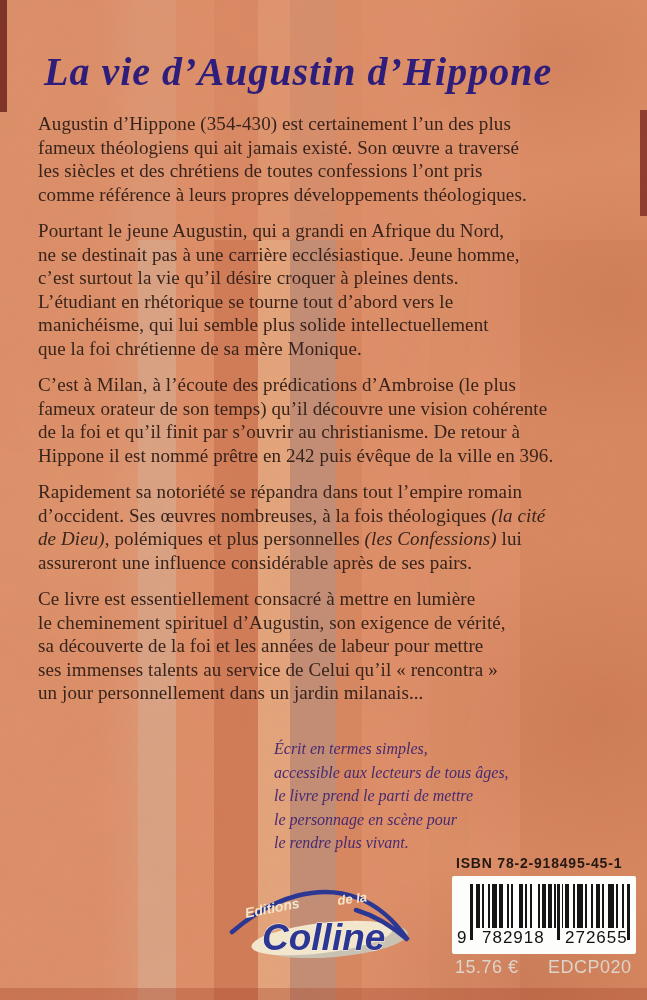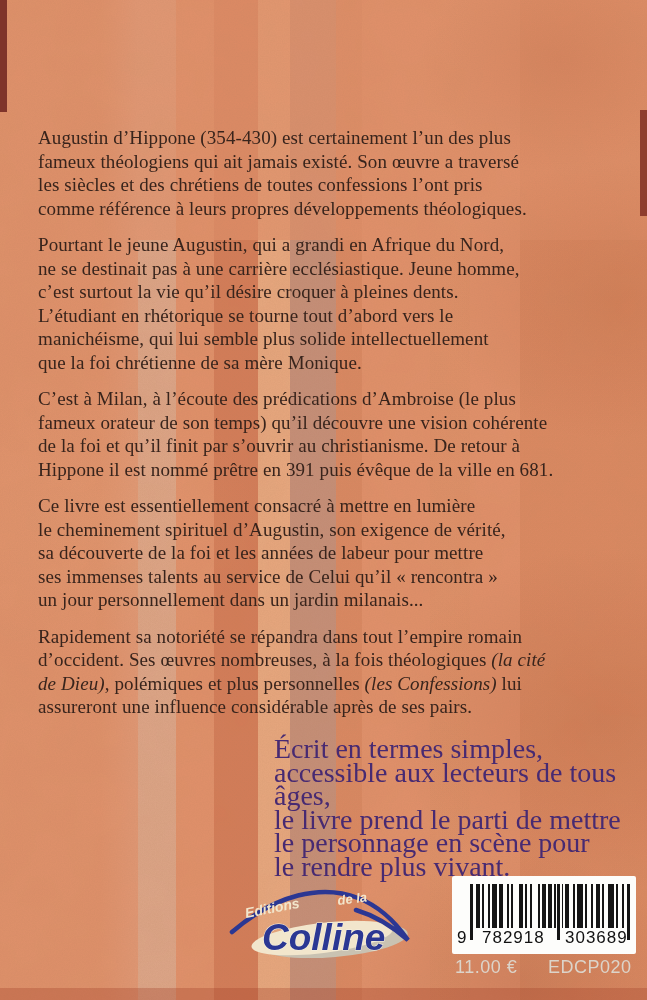--- a/index.html
+++ b/index.html
@@ -54,35 +54,35 @@
   .edge-left{left:0;top:0;width:7px;height:112px;background:#6e2420;opacity:.85;}
   .edge-right{right:0;top:110px;width:7px;height:106px;background:#7c2b22;opacity:.8;}
   .bottom-strip{left:0;right:0;bottom:0;height:12px;background:rgba(158,58,38,0.30);}
   
   .content{position:absolute;inset:0;z-index:2;}
   .title{
     position:absolute;left:44px;top:48px;width:560px;margin:0;
     font-style:italic;font-weight:bold;font-size:40px;line-height:48px;
     letter-spacing:1px;color:#2e1d7b;
   }
-  .body-text{position:absolute;left:38px;top:112px;width:586px;margin-top:14px;}
+  .body-text{position:absolute;left:38px;top:112px;width:586px;}
   .body-text p{
     margin:0 0 13px 0;
     font-size:19px;line-height:23.5px;color:#38241c;
     white-space:pre-line;letter-spacing:0.1px;
   }
   .body-text em{font-style:italic;}
   .note{
     position:absolute;left:40px;top:742px;width:210px;
     font-size:19px;font-weight:bold;line-height:24px;
     color:#f7ecd9;white-space:pre-line;
   }
   .quote{
     position:absolute;left:274px;top:737px;width:365px;
-    font-size:28px;line-height:23.5px;
+    font-size:16px;font-style:italic;line-height:23.5px;
     color:#472a72;white-space:pre-line;
   }
   .logo{position:absolute;left:226px;top:882px;width:190px;height:86px;}
   .isbn-label{
     position:absolute;left:456px;top:855px;width:190px;
     font-family:"Liberation Sans", sans-serif;font-size:14px;font-weight:bold;
     letter-spacing:0.8px;color:#241812;
   }
   .barcode-box{
     position:absolute;left:452px;top:876px;width:184px;height:78px;
@@ -128,65 +128,67 @@
     </filter>
     <rect width="647" height="1000" filter="url(#blotF)"></rect>
     <rect width="647" height="1000" filter="url(#grainF)"></rect>
   </svg>
   <div class="edge-strip edge-left"></div>
   <div class="edge-strip edge-right"></div>
   <div class="edge-strip bottom-strip"></div>
 
   <div class="content">
 
+    <h1 class="title">La vie d’Augustin d’Hippone</h1>
 
     <div class="body-text">
       <p>Augustin d’Hippone (354-430) est certainement l’un des plus
 fameux théologiens qui ait jamais existé. Son œuvre a traversé
 les siècles et des chrétiens de toutes confessions l’ont pris
 comme référence à leurs propres développements théologiques.</p>
       <p>Pourtant le jeune Augustin, qui a grandi en Afrique du Nord,
 ne se destinait pas à une carrière ecclésiastique. Jeune homme,
 c’est surtout la vie qu’il désire croquer à pleines dents.
 L’étudiant en rhétorique se tourne tout d’abord vers le
 manichéisme, qui lui semble plus solide intellectuellement
 que la foi chrétienne de sa mère Monique.</p>
       <p>C’est à Milan, à l’écoute des prédications d’Ambroise (le plus
 fameux orateur de son temps) qu’il découvre une vision cohérente
 de la foi et qu’il finit par s’ouvrir au christianisme. De retour à
-Hippone il est nommé prêtre en 391 puis évêque de la ville en 681.</p>
+Hippone il est nommé prêtre en 242 puis évêque de la ville en 396.</p>
+      <p><span>Rapidement sa notoriété se répandra dans tout l’empire romain
+d’occident. Ses œuvres nombreuses, à la fois théologiques </span><em>(la cité
+de Dieu)</em><span>, polémiques et plus personnelles </span><em>(les Confessions)</em><span> lui
+assureront une influence considérable après de ses pairs.</span></p>
       <p>Ce livre est essentiellement consacré à mettre en lumière
 le cheminement spirituel d’Augustin, son exigence de vérité,
 sa découverte de la foi et les années de labeur pour mettre
 ses immenses talents au service de Celui qu’il « rencontra »
 un jour personnellement dans un jardin milanais...</p>
-      <p><span>Rapidement sa notoriété se répandra dans tout l’empire romain
-d’occident. Ses œuvres nombreuses, à la fois théologiques </span><em>(la cité
-de Dieu)</em><span>, polémiques et plus personnelles </span><em>(les Confessions)</em><span> lui
-assureront une influence considérable après de ses pairs.</span></p>
     </div>
 
 
     <div class="quote">Écrit en termes simples,
 accessible aux lecteurs de tous âges,
 le livre prend le parti de mettre
 le personnage en scène pour
 le rendre plus vivant.</div>
 
     <svg class="logo" viewBox="0 0 190 86">
       <g>
         <ellipse cx="108" cy="58" rx="74" ry="17" fill="#c9c2b2" transform="rotate(-5 108 58)"></ellipse>
         <ellipse cx="96" cy="56" rx="71" ry="15" fill="#f2e6cc" transform="rotate(-7 96 56)"></ellipse>
       </g>
       <path d="M 6 50 C 50 12, 96 2, 132 16 C 153 24, 168 38, 182 58 C 166 44, 150 34, 130 28" fill="none" stroke="#2b3793" stroke-width="4.5" stroke-linecap="round"></path>
       <text x="20" y="36" transform="rotate(-11 20 36)" font-family="Liberation Sans, sans-serif" font-size="14" font-style="italic" font-weight="bold" fill="#f2e6cc">Editions</text>
       <text x="112" y="23" transform="rotate(-7 112 23)" font-family="Liberation Sans, sans-serif" font-size="13" font-style="italic" font-weight="bold" fill="#f2e6cc">de la</text>
       <text x="36" y="68" font-family="Liberation Sans, sans-serif" font-size="37" font-style="italic" font-weight="bold" fill="#2b3793" stroke="#f7f2e2" stroke-width="0.9" paint-order="stroke">Colline</text>
     </svg>
 
+    <div class="isbn-label">ISBN 78-2-918495-45-1</div>
 
     <div class="barcode-box">
       <div class="barcode-bars">
           <span style="display:inline-block;flex:none;width:3.90px;height:100%;background:#151515"></span>
           <span style="display:inline-block;flex:none;width:1.95px;height:100%;"></span>
           <span style="display:inline-block;flex:none;width:1.95px;height:100%;background:#151515"></span>
           <span style="display:inline-block;flex:none;width:3.90px;height:100%;"></span>
           <span style="display:inline-block;flex:none;width:1.95px;height:100%;background:#151515"></span>
           <span style="display:inline-block;flex:none;width:1.95px;height:100%;"></span>
           <span style="display:inline-block;flex:none;width:5.85px;height:100%;background:#151515"></span>
@@ -232,22 +234,22 @@
           <span style="display:inline-block;flex:none;width:1.95px;height:100%;background:#151515"></span>
           <span style="display:inline-block;flex:none;width:3.90px;height:100%;"></span>
           <span style="display:inline-block;flex:none;width:1.95px;height:100%;background:#151515"></span>
           <span style="display:inline-block;flex:none;width:1.95px;height:100%;"></span>
         </div>
       <div class="guard guard-left"></div>
       <div class="guard guard-center"></div>
       <div class="guard guard-right"></div>
       <div class="bc-num bc-9">9</div>
       <div class="bc-num bc-g1">782918</div>
-      <div class="bc-num bc-g2">303689</div>
+      <div class="bc-num bc-g2">272655</div>
     </div>
 
     <div class="price-row">
-      <span class="price">11.00 €</span>
+      <span class="price">15.76 €</span>
       <span class="ref">EDCP020</span>
     </div>
 
   </div>
 </div>
 
 </body></html>

